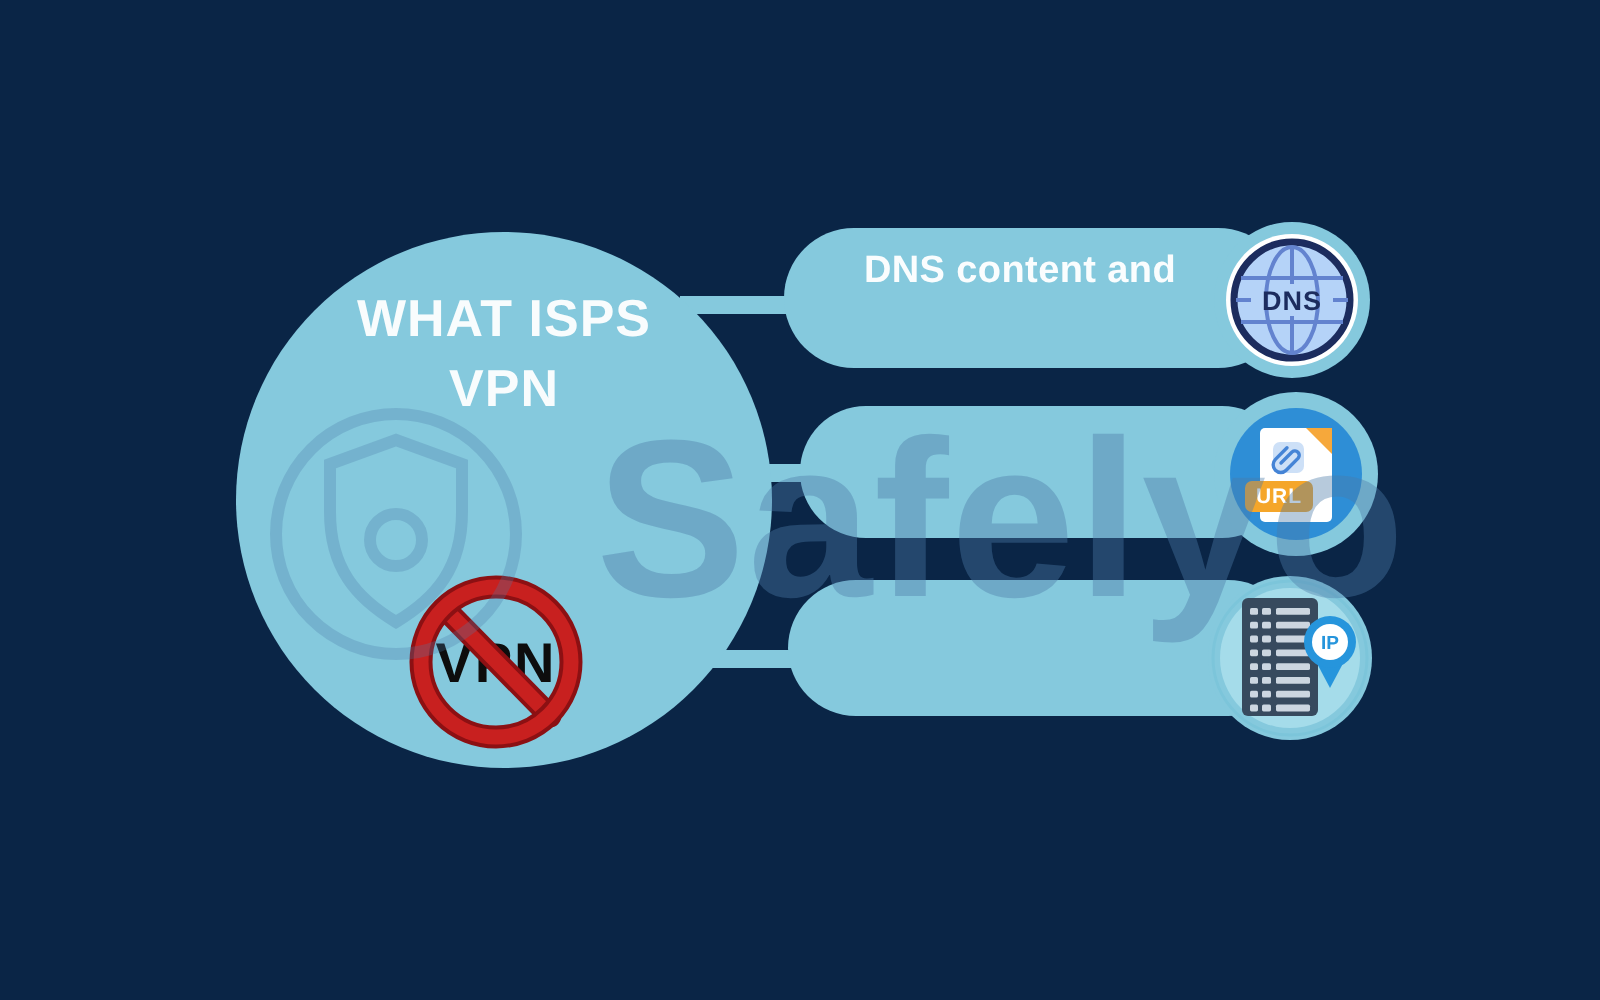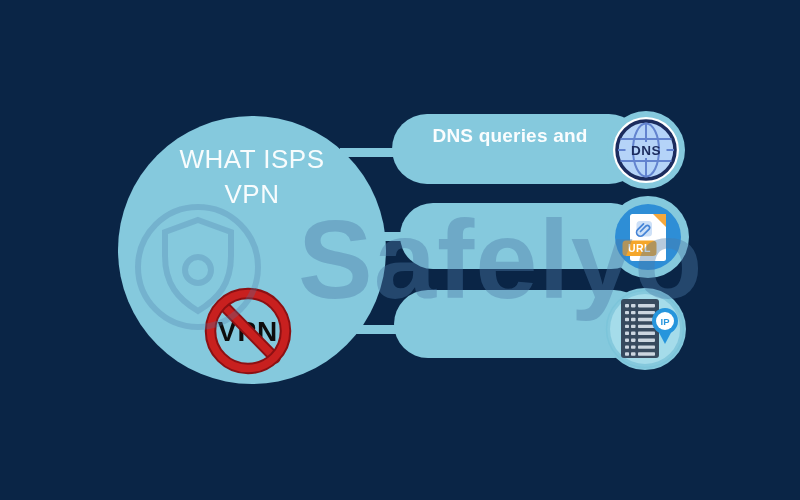--- a/index.html
+++ b/index.html
@@ -7,21 +7,21 @@
     position:relative;width:800px;height:500px;overflow:hidden;
     background:#0a2546;
     font-family:"Liberation Sans","DejaVu Sans",sans-serif;
   }
   .main-circle{
     position:absolute;left:118px;top:116px;width:268px;height:268px;
     border-radius:50%;background:#85c9dd;z-index:2;
   }
   .title{
     position:absolute;left:132px;top:142px;width:240px;z-index:4;
-    text-align:center;color:#f8fcfd;font-weight:400;font-size:26px;
+    text-align:center;color:#f8fcfd;font-weight:700;font-size:26px;
     line-height:35px;letter-spacing:0.5px;
   }
   .connector{position:absolute;height:9px;background:#85c9dd;z-index:1;}
   .c1{left:340px;top:148px;width:60px;}
   .c2{left:372px;top:232px;width:34px;}
   .c3{left:352px;top:325px;width:48px;}
   .pill{position:absolute;background:#85c9dd;border-radius:40px;z-index:2;}
   .p1{left:392px;top:114px;width:252px;height:70px;}
   .p2{left:400px;top:203px;width:244px;height:66px;}
   .p3{left:394px;top:290px;width:254px;height:68px;}
@@ -68,21 +68,21 @@
     <text x="50" y="60" text-anchor="middle" font-size="28" font-weight="800" fill="#0d0d0d" letter-spacing="1">VPN</text>
     <line x1="25" y1="24" x2="77" y2="77" stroke="#8c1013" stroke-width="11.5" stroke-linecap="round"></line>
     <line x1="25" y1="24" x2="77" y2="77" stroke="#c8201f" stroke-width="7.5" stroke-linecap="round"></line>
     <circle cx="50" cy="50" r="37.5" fill="none" stroke="#8c1013" stroke-width="11.5"></circle>
     <circle cx="50" cy="50" r="37.5" fill="none" stroke="#c8201f" stroke-width="7.5"></circle>
   </svg>
 
   <div class="pill p1"></div>
   <div class="bulge b1"></div>
   <div class="pill-label l1">
-    <div>DNS queries and</div>
+    <div>DNS content and</div>
   </div>
   <svg class="icon-svg i1" width="70" height="70" viewBox="0 0 70 70">
     <circle cx="35" cy="35" r="33" fill="#ffffff"></circle>
     <circle cx="35" cy="35" r="29" fill="#b5d3f8" stroke="#1c2c5e" stroke-width="3.5"></circle>
     <g stroke="#6383cf" stroke-width="2" fill="none">
       <ellipse cx="35" cy="35" rx="13" ry="26.5"></ellipse>
       <line x1="35" y1="8.5" x2="35" y2="27"></line>
       <line x1="35" y1="43" x2="35" y2="61.5"></line>
       <line x1="9.5" y1="24" x2="60.5" y2="24"></line>
       <line x1="9.5" y1="46" x2="60.5" y2="46"></line>

